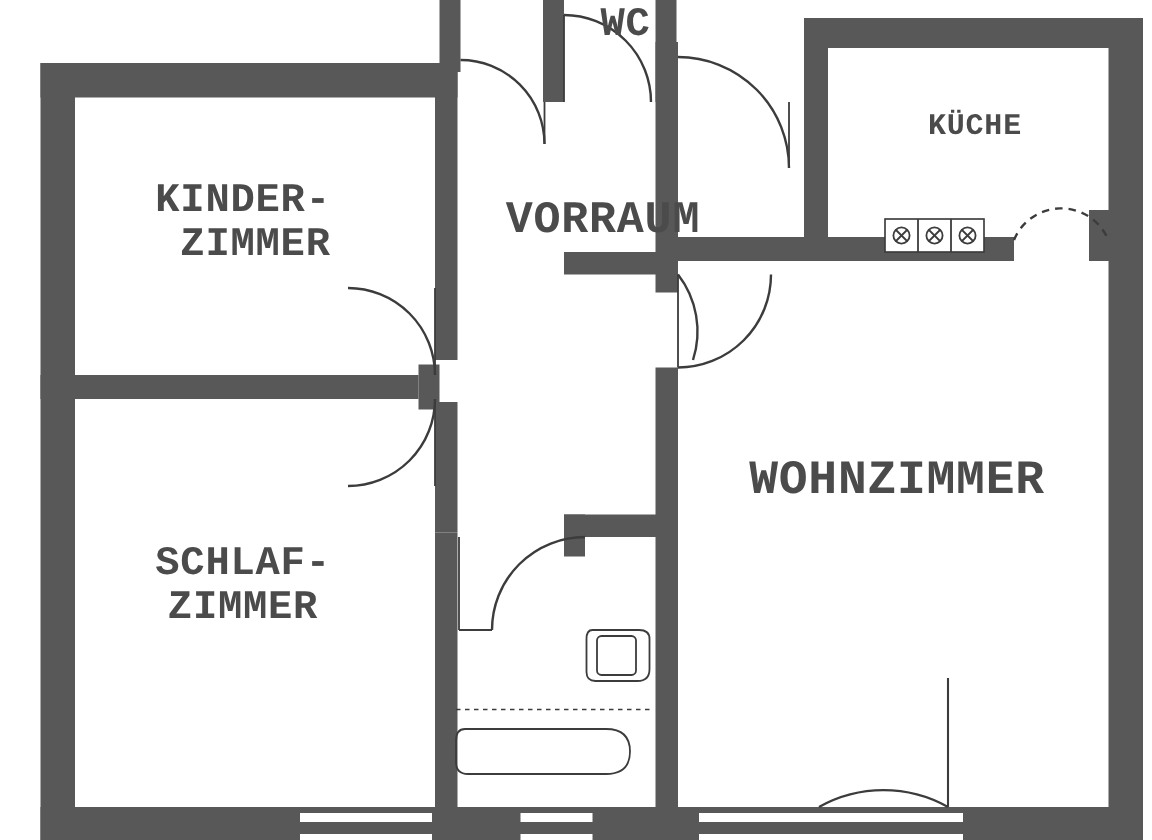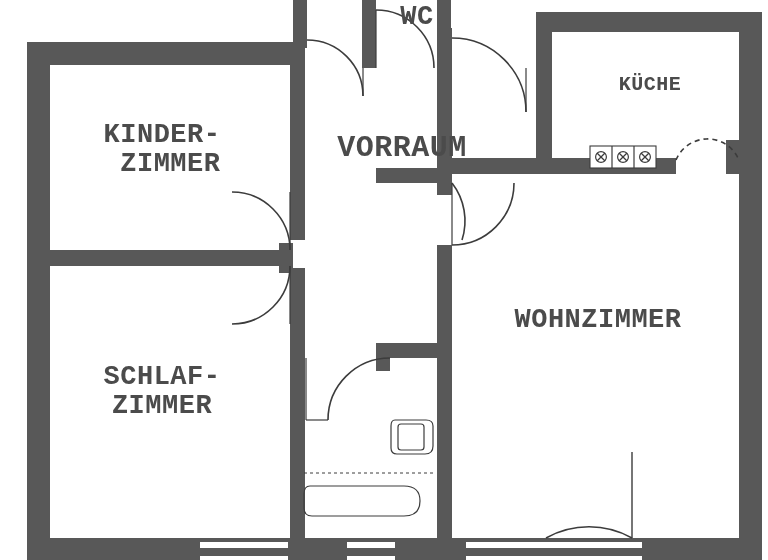--- a/index.html
+++ b/index.html
@@ -170,16 +170,16 @@
 
   <div class="room-label" style="left:162px; top:392px; transform:translate(-50%,-50%); font-size:27px;">SCHLAF-
 ZIMMER</div>
 
   <div class="room-label" style="left:402px; top:133px; transform:translate(-50%,-50%); font-size:30px;margin-top:15px;">VORRAUM</div>
 
   <div class="room-label" style="left:417px; top:18px; transform:translate(-50%,-50%); font-size:27px;">WC</div>
 
   <div class="room-label" style="left:650px; top:85px; transform:translate(-50%,-50%); font-size:20px;">KÜCHE</div>
 
-  <div class="room-label" style="left:598px; top:321px; transform:translate(-50%,-50%); font-size:27px;">WOHNZIMMER</div>
+  <div class="room-label" style="left:598px; top:321px; transform:translate(-50%,-50%); font-size:32px;">WOHNZIMMER</div>
 
 
 </div>
 
 </body></html>

